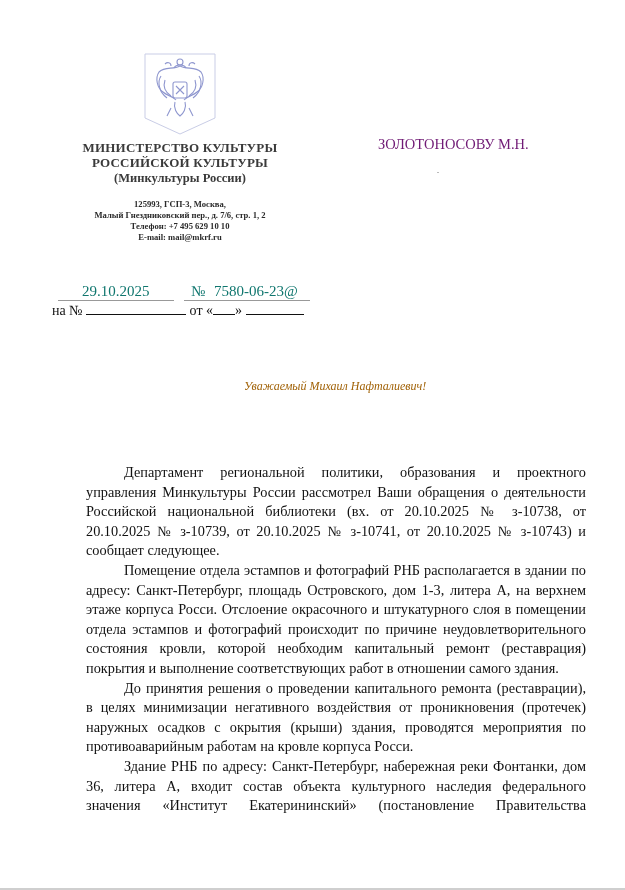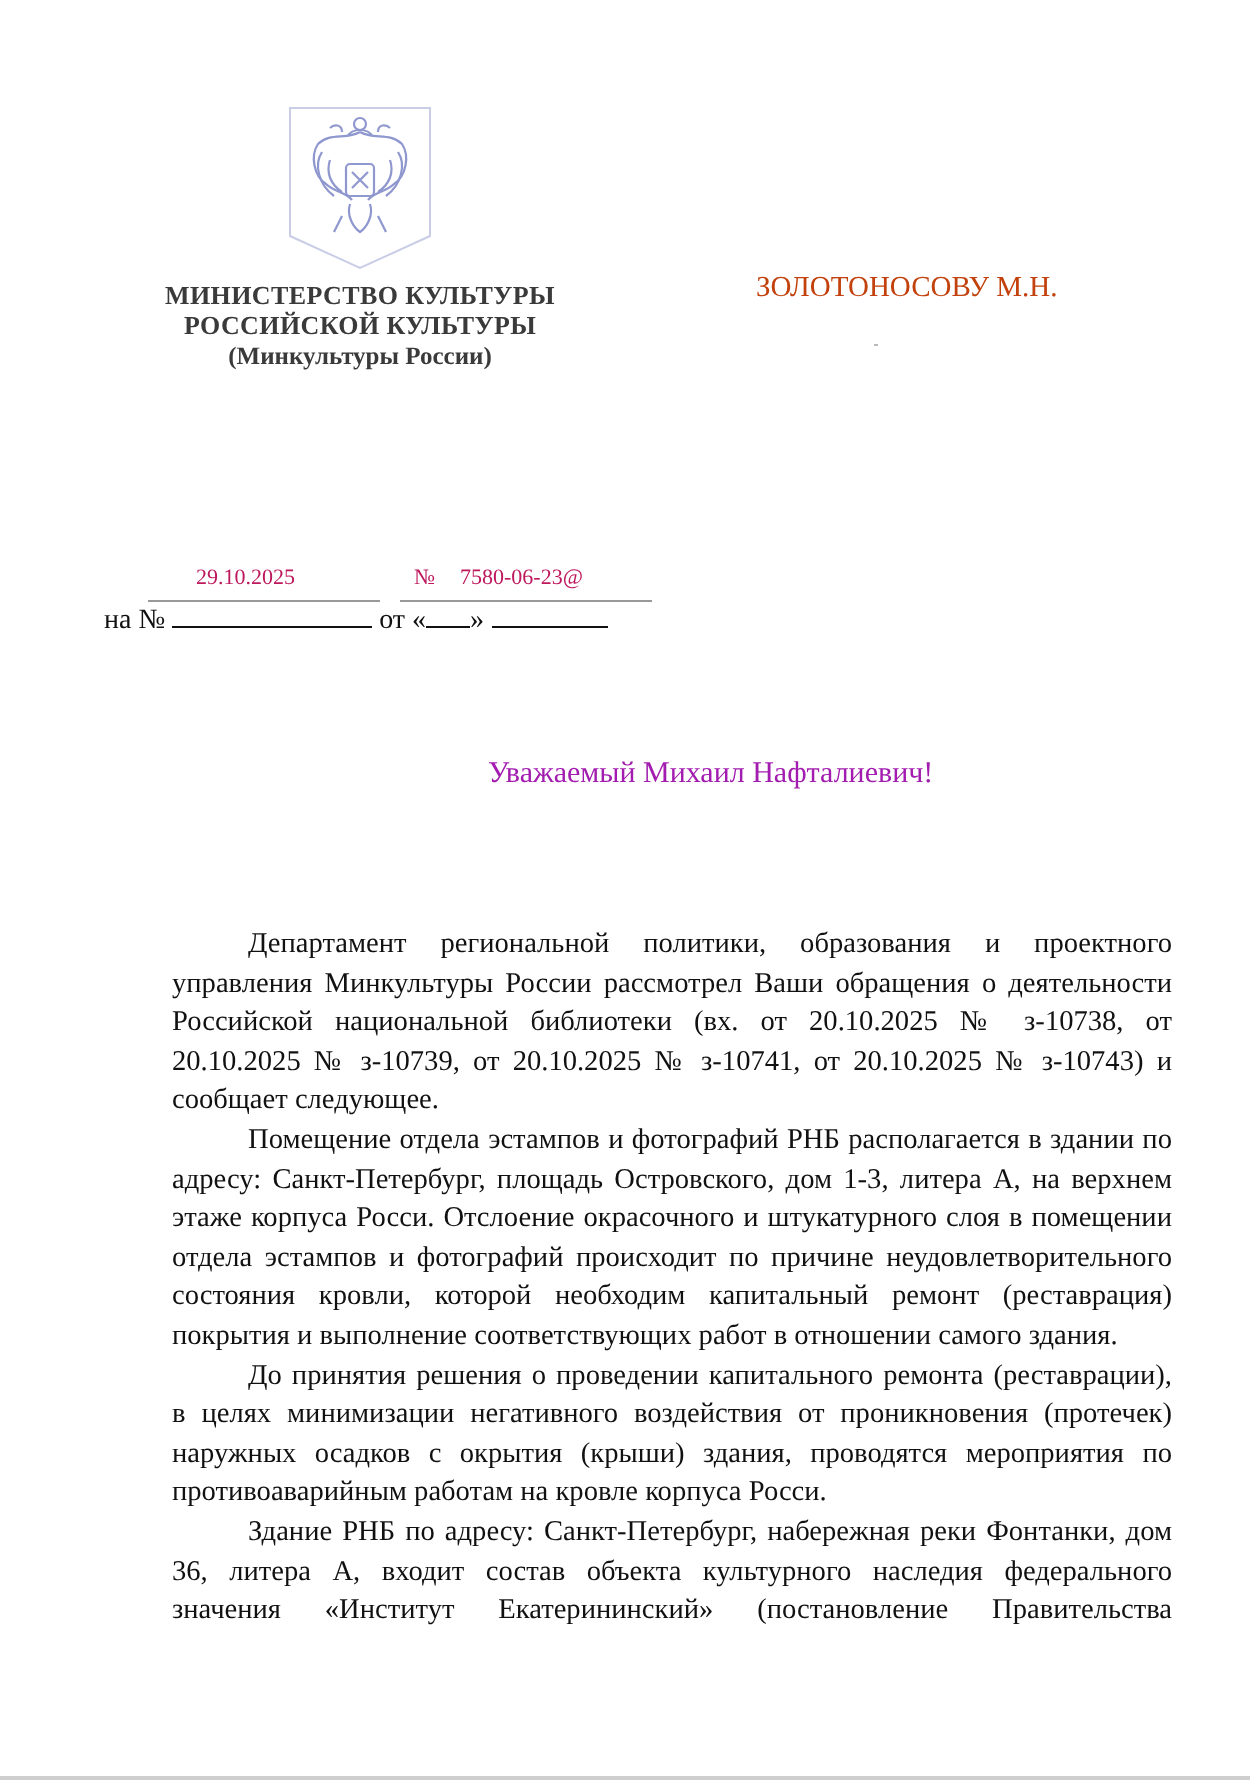--- a/index.html
+++ b/index.html
@@ -9,35 +9,35 @@
   .bottom-rule { position:absolute; left:0; top:888px; width:625px; height:2px; background:#cfcfcf; }
 
   .emblem { position:absolute; left:143px; top:52px; width:74px; height:84px; }
   .ministry { position:absolute; left:60px; top:140px; width:240px; text-align:center;
               font-weight:bold; color:#3a3a3a; }
   .ministry .l1, .ministry .l2 { font-size:13px; line-height:15px; letter-spacing:0.2px; }
   .ministry .l3 { font-size:12.5px; line-height:16px; }
   .address { position:absolute; left:40px; top:199px; width:280px; text-align:center;
              font-weight:bold; font-size:8.6px; line-height:11px; color:#2a2a2a; }
 
-  .recipient { position:absolute; left:378px; top:136px; font-size:14.5px; color:#c2410c; }
+  .recipient { position:absolute; left:378px; top:136px; font-size:14.5px; color:#701a75; }
   .dot { position:absolute; left:437px; top:172px; width:2px; height:1px; background:#bbb; }
 
-  .regline { position:absolute; left:74px; top:283px; width:252px; height:17px;
-             font-size:11px; color:#be185d; }
+  .regline { position:absolute; left:58px; top:283px; width:252px; height:17px;
+             font-size:15px; color:#0f766e; }
   .regline .date { position:absolute; left:24px; top:0; }
   .regline .no { position:absolute; left:133px; top:0; }
   .regline .num { position:absolute; left:156px; top:0; }
   .regline .u1 { position:absolute; left:0; top:17px; width:116px; height:1px; background:#999; }
   .regline .u2 { position:absolute; left:126px; top:17px; width:126px; height:1px; background:#999; }
 
   .refline { position:absolute; left:52px; top:303px; font-size:14px; color:#111; white-space:nowrap; }
   .refline .blank { display:inline-block; border-bottom:1px solid #111; height:10px; vertical-align:baseline; }
 
-  .salutation { position:absolute; left:244px; top:379px; font-size:15px; color:#a21caf; }
+  .salutation { position:absolute; left:244px; top:379px; font-size:12px; color:#a16207;font-style:italic; }
 
   .body { position:absolute; left:86px; top:421px; width:500px; font-size:14.3px;
           line-height:19.6px; color:#111;margin-top:42px; }
   .body p { margin:0; text-align:justify; text-indent:38px; }
   .body p.last { text-align-last:justify; }
 </style>
 </head>
 <body>
 
 <div class="page">
@@ -58,20 +58,26 @@
       <path d="M22 12 C24 10 28 10 28 14 M52 12 C50 10 46 10 46 14"></path>
     </g>
   </svg>
 
   <div class="ministry">
     <div class="l1">МИНИСТЕРСТВО КУЛЬТУРЫ</div>
     <div class="l2">РОССИЙСКОЙ КУЛЬТУРЫ</div>
     <div class="l3">(Минкультуры России)</div>
   </div>
 
+  <div class="address">
+    <div>125993, ГСП-3, Москва,</div>
+    <div>Малый Гнездниковский пер., д. 7/6, стр. 1, 2</div>
+    <div>Телефон: +7 495 629 10 10</div>
+    <div>E-mail: mail@mkrf.ru</div>
+  </div>
 
   <div class="recipient">ЗОЛОТОНОСОВУ М.Н.</div>
   <div class="dot"></div>
 
   <div class="regline">
     <span class="date">29.10.2025</span>
     <span class="no">№</span>
     <span class="num">7580-06-23@</span>
     <div class="u1"></div>
     <div class="u2"></div>

